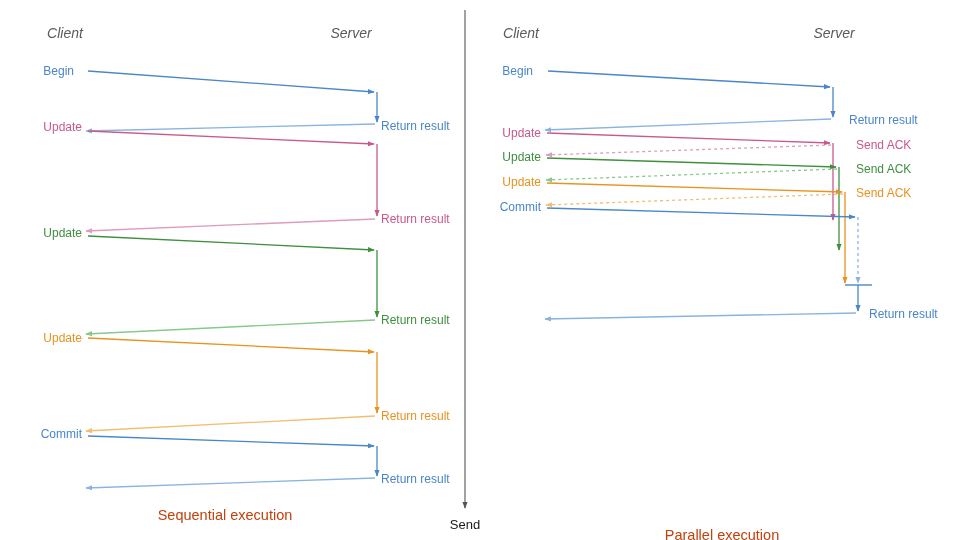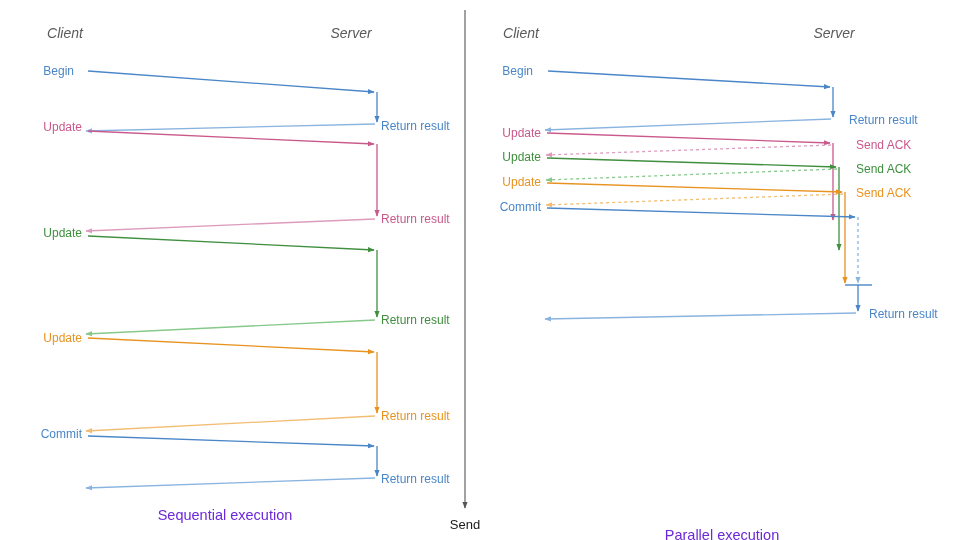--- a/index.html
+++ b/index.html
@@ -36,21 +36,21 @@
   .lbl.right   { transform: translate(0, -50%); }
   .lbl.left    { transform: translate(-100%, -50%); }
   .lbl.center  { transform: translate(-50%, -50%); }
   .actor {
     font-style: italic;
     font-size: 14px;
     color: #5a5a5a;
   }
   .caption {
     font-size: 14.5px;
-    color: #6d28d9;
+    color: #c2410c;
   }
   .timelbl {
     font-size: 13px;
     color: #1a1a1a;
   }
 </style>
 </head>
 <body>
 
 <div id="stage">

